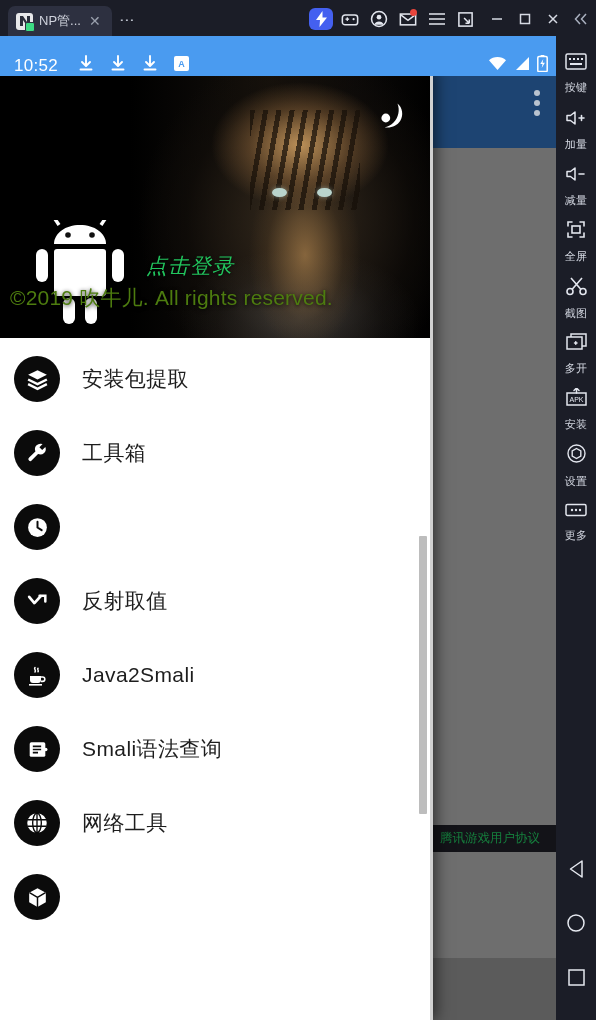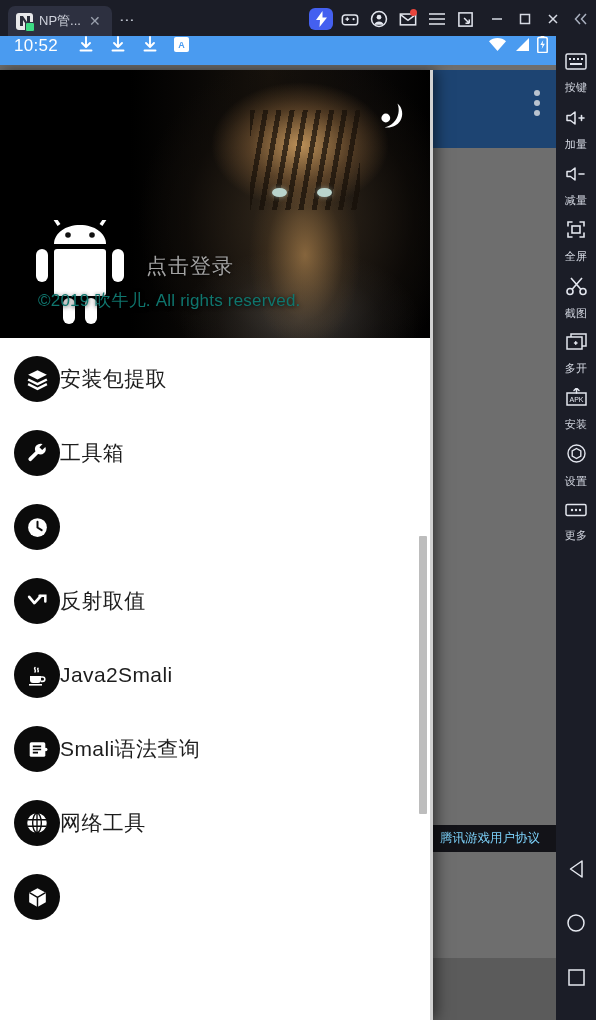--- a/index.html
+++ b/index.html
@@ -65,22 +65,22 @@
   }
 
   
   .screen {
     position: absolute; left: 0; top: 36px; width: 556px; height: 984px;
     background: #6e6e6e; overflow: hidden;
   }
 
   
   .statusbar {
-    position: absolute; left: 0; top: 0; width: 556px; height: 29px;
-    background: #4a9bf0; display: flex; align-items: flex-start;
+    position: absolute; left: 0; top: 0; width: 556px; height: 40px;
+    background: #4a9bf0; display: flex; align-items: flex-end;
     padding: 0 8px 0 14px; color: #fff;
   }
   .clock { font-size: 17px; font-weight: 500; letter-spacing: .3px; }
   .sb-icons { display: flex; align-items: center; gap: 16px; margin-left: 20px; }
   .sb-right { margin-left: auto; display: flex; align-items: center; gap: 7px; }
 
   
   .bg-app { position: absolute; left: 0; top: 34px; width: 556px; height: 950px; background: #6e6e6e; }
   .bg-appbar {
     position: absolute; left: 0; top: 0; width: 556px; height: 78px;
@@ -94,21 +94,21 @@
     align-items: center; padding-top: 8px; cursor: pointer;
   }
   .bg-overflow i { width: 6px; height: 6px; border-radius: 50%; background: #b9c3cf; display: block; }
   .bg-body { position: absolute; left: 0; top: 78px; width: 556px; height: 872px; background: #6e6e6e; }
   .bg-bottombar {
     position: absolute; left: 0; bottom: 0; width: 556px; height: 62px;
     background: #5b5b5b; display: flex; align-items: center; justify-content: center;
   }
   .tooltip {
     position: absolute; right: 0; top: 755px;
-    background: #131318; color: #7dd3fc; font-size: 12.5px;
+    background: #131318; color: #15803d; font-size: 12.5px;
     padding: 5px 16px; white-space: nowrap;
   }
 
   
   .drawer {
     position: absolute; left: 0; top: 34px; width: 433px; height: 950px;
     background: #fff; overflow: hidden;
     box-shadow: 3px 0 14px rgba(0,0,0,.55);
   }
   .drawer-header {
@@ -139,33 +139,33 @@
   .hdr-eyes i:last-child { right: 0; }
   .moon-btn {
     position: absolute; right: 22px; top: 24px; width: 42px; height: 42px;
     cursor: pointer; display: flex; align-items: center; justify-content: center;
   }
   .android-logo {
     position: absolute; left: 30px; top: 150px; width: 100px; height: 106px;
   }
   .login-text {
     position: absolute; left: 146px; top: 182px;
-    color: #a3a3a3; font-size: 21px; letter-spacing: 1px;
-    text-shadow: 0 1px 3px rgba(0,0,0,.8); cursor: pointer;
+    color: #22c55e; font-size: 21px; letter-spacing: 1px;
+    text-shadow: 0 1px 3px rgba(0,0,0,.8); cursor: pointer; font-style: italic;
   }
   .copyright {
-    position: absolute; left: 38px; bottom: 26px;
-    color: #0f766e; font-size: 17px; letter-spacing: .2px;
+    position: absolute; left: 10px; bottom: 26px;
+    color: #4d7c0f; font-size: 21px; letter-spacing: .2px;
     text-shadow: 0 1px 4px rgba(0,0,0,.9);
   }
 
   .menu { position: relative; padding-top: 4px; }
   .menu-item {
     display: flex; align-items: center; height: 74px;
-    padding-left: 14px; cursor: pointer; background: #fff;
+    padding-left: 14px; gap: 22px; cursor: pointer; background: #fff;
   }
   .mi-icon {
     width: 46px; height: 46px; border-radius: 50%; background: #0b0b0b;
     display: flex; align-items: center; justify-content: center; flex: none;
     color: #fff;
   }
   .mi-label { font-size: 21px; color: #1d1d1d; letter-spacing: .4px; }
 
   .scrollbar-track {
     position: absolute; right: 3px; top: 0; width: 8px; height: 100%;

